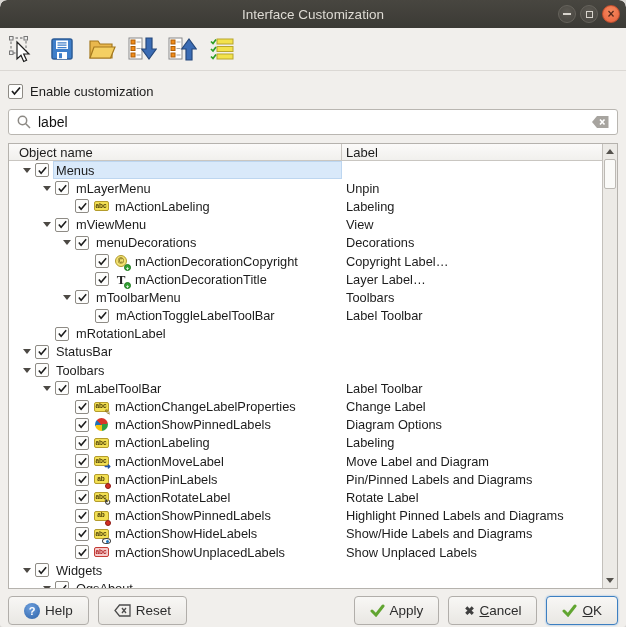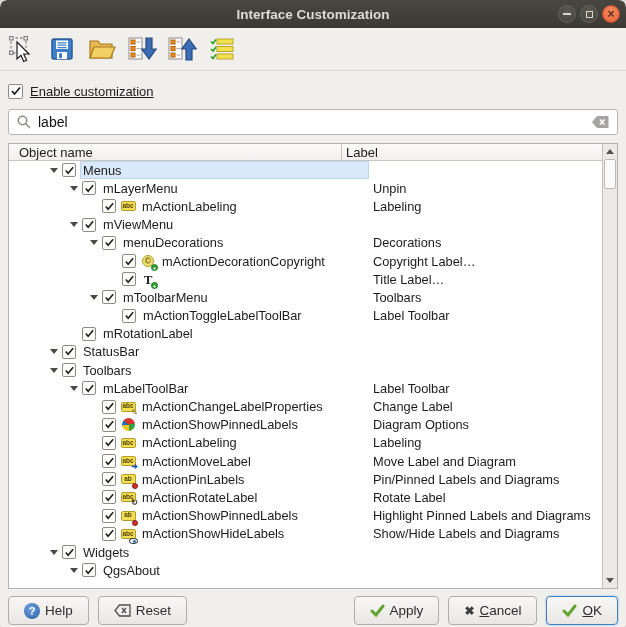--- a/index.html
+++ b/index.html
@@ -2,46 +2,46 @@
 <html><head>
 <meta charset="utf-8">
 <style>
   html,body{margin:0;padding:0;background:#d8d6d2;}
   *{box-sizing:border-box;}
   .window{width:626px;height:627px;background:#f1efec;font-family:"Liberation Sans",sans-serif;
           font-size:13px;color:#1c1c1c;position:relative;overflow:hidden;border-radius:7px 7px 3px 3px;}
   
   .titlebar{height:28px;background:linear-gradient(#484640,#3b3a35);border-radius:7px 7px 0 0;
             position:relative;display:flex;align-items:center;}
-  .title{position:absolute;left:0;right:0;text-align:center;color:#dedbd4;font-weight:bold;font-size:13.5px;}
+  .title{position:absolute;left:0;right:0;text-align:center;color:#dedbd4;font-weight:normal;font-size:13.5px;}
   .winbtns{position:absolute;right:6px;top:5px;display:flex;gap:4px;}
   .winbtn{width:18px;height:18px;border-radius:50%;display:flex;align-items:center;justify-content:center;}
   .winbtn.min,.winbtn.max{background:radial-gradient(circle at 50% 35%,#5c5952,#45433e);border:1px solid #66635c;}
   .winbtn.close{background:radial-gradient(circle at 50% 35%,#f58a5e,#e8603c);border:1px solid #c14f2e;}
   .glyph-min{width:8px;height:2px;background:#d8d4cd;display:block;}
   .glyph-max{width:7px;height:7px;border:1.5px solid #d8d4cd;display:block;}
   .glyph-x{color:#5a2a1b;font-size:12px;font-weight:bold;line-height:1;margin-top:-1px;}
   
   .toolbar{height:43px;display:flex;align-items:center;gap:8px;padding-left:6px;border-bottom:1px solid #dbd8d4;}
   .tbtn{width:32px;height:32px;display:flex;align-items:center;justify-content:center;border-radius:3px;}
   
   .content{padding:0 8px;}
-  .enable-row{margin-top:11px;height:18px;display:flex;align-items:center;gap:7px;text-decoration:underline;}
+  .enable-row{margin-top:11px;height:18px;display:flex;align-items:center;gap:7px;}
   .cb{width:15px;height:15px;border:1px solid #8e8b85;border-radius:2px;background:#fdfdfc;
       display:inline-flex;align-items:center;justify-content:center;flex:none;}
   .search{margin-top:9px;height:26px;border:1px solid #b9b6b1;border-radius:3px;background:#fff;
           display:flex;align-items:center;padding:0 7px;gap:6px;}
   .search-input{flex:1;border:none;outline:none;font-family:"Liberation Sans",sans-serif;font-size:14px;color:#111;background:transparent;padding:0;}
   
   .tree{margin-top:8px;height:446px;border:1px solid #b5b2ad;background:#fff;display:flex;}
   .tree-left{flex:1;display:flex;flex-direction:column;min-width:0;}
   .theader{height:17px;display:flex;background:linear-gradient(#fbfaf9,#f1f0ed);border-bottom:1px solid #c9c6c1;align-items:center;flex:none;}
   .h-name{width:333px;padding-left:10px;border-right:1px solid #c9c6c1;height:100%;display:flex;align-items:center;}
   .h-label{flex:1;padding-left:4px;height:100%;display:flex;align-items:center;}
-  .rows{flex:1;overflow:hidden;padding-left:27px;}
+  .rows{flex:1;overflow:hidden;}
   .tree-row{height:18.2px;display:flex;align-items:stretch;font-size:12.8px;}
   .name-cell{width:333px;display:flex;align-items:center;flex:none;}
   .label-cell{flex:1;padding-left:4px;display:flex;align-items:center;white-space:nowrap;overflow:hidden;}
   .indent{flex:none;}
   .exp{width:16px;flex:none;display:flex;align-items:center;justify-content:center;}
   .tri-exp{width:0;height:0;border-left:4px solid transparent;border-right:4px solid transparent;border-top:5px solid #4c4944;}
   .tree-row .cb{width:14px;height:14px;margin-right:4px;}
   .rname{flex:1;align-self:stretch;display:flex;align-items:center;padding:0 3px;white-space:nowrap;overflow:hidden;}
   .rname.sel{background:#d9e9fa;box-shadow:inset 0 0 0 1px #bdd6f0;}
   .ricon{width:16px;height:16px;position:relative;margin-right:3px;flex:none;display:flex;align-items:center;justify-content:center;}
@@ -246,20 +246,21 @@
                 <span class="exp">
                   <i class="tri-exp"></i>
                 </span>
                 <span class="cb">
                   <svg width="11" height="11" viewBox="0 0 12 12">
                     <path d="M2 6 L4.5 9 L10 2.5" stroke="#1c1c1c" stroke-width="1.7" fill="none"></path>
                   </svg>
                 </span>
                 <span class="rname">mViewMenu</span>
               </div>
+              <div class="label-cell">View</div>
             </div>
             <div class="tree-row">
               <div class="name-cell">
                 <span class="indent" style="width: 50px;"></span>
                 <span class="exp">
                   <i class="tri-exp"></i>
                 </span>
                 <span class="cb">
                   <svg width="11" height="11" viewBox="0 0 12 12">
                     <path d="M2 6 L4.5 9 L10 2.5" stroke="#1c1c1c" stroke-width="1.7" fill="none"></path>
@@ -292,22 +293,23 @@
                 <span class="exp"></span>
                 <span class="cb">
                   <svg width="11" height="11" viewBox="0 0 12 12">
                     <path d="M2 6 L4.5 9 L10 2.5" stroke="#1c1c1c" stroke-width="1.7" fill="none"></path>
                   </svg>
                 </span>
                 <span class="ricon">
                   <span class="ttl">T</span>
                   <span class="badge plus">+</span>
                 </span>
-              </div>
-              <div class="label-cell">Title Label…</div>
+                <span class="rname">mActionDecorationTitle</span>
+              </div>
+              <div class="label-cell">Layer Label…</div>
             </div>
             <div class="tree-row">
               <div class="name-cell">
                 <span class="indent" style="width: 50px;"></span>
                 <span class="exp">
                   <i class="tri-exp"></i>
                 </span>
                 <span class="cb">
                   <svg width="11" height="11" viewBox="0 0 12 12">
                     <path d="M2 6 L4.5 9 L10 2.5" stroke="#1c1c1c" stroke-width="1.7" fill="none"></path>
@@ -514,20 +516,36 @@
                     <path d="M2 6 L4.5 9 L10 2.5" stroke="#1c1c1c" stroke-width="1.7" fill="none"></path>
                   </svg>
                 </span>
                 <span class="ricon">
                   <span class="atag ">abc</span>
                   <span class="badge eye"></span>
                 </span>
                 <span class="rname">mActionShowHideLabels</span>
               </div>
               <div class="label-cell">Show/Hide Labels and Diagrams</div>
+            </div>
+            <div class="tree-row">
+              <div class="name-cell">
+                <span class="indent" style="width: 50px;"></span>
+                <span class="exp"></span>
+                <span class="cb">
+                  <svg width="11" height="11" viewBox="0 0 12 12">
+                    <path d="M2 6 L4.5 9 L10 2.5" stroke="#1c1c1c" stroke-width="1.7" fill="none"></path>
+                  </svg>
+                </span>
+                <span class="ricon">
+                  <span class="atag red">abc</span>
+                </span>
+                <span class="rname">mActionShowUnplacedLabels</span>
+              </div>
+              <div class="label-cell">Show Unplaced Labels</div>
             </div>
             <div class="tree-row">
               <div class="name-cell">
                 <span class="indent" style="width: 10px;"></span>
                 <span class="exp">
                   <i class="tri-exp"></i>
                 </span>
                 <span class="cb">
                   <svg width="11" height="11" viewBox="0 0 12 12">
                     <path d="M2 6 L4.5 9 L10 2.5" stroke="#1c1c1c" stroke-width="1.7" fill="none"></path>

